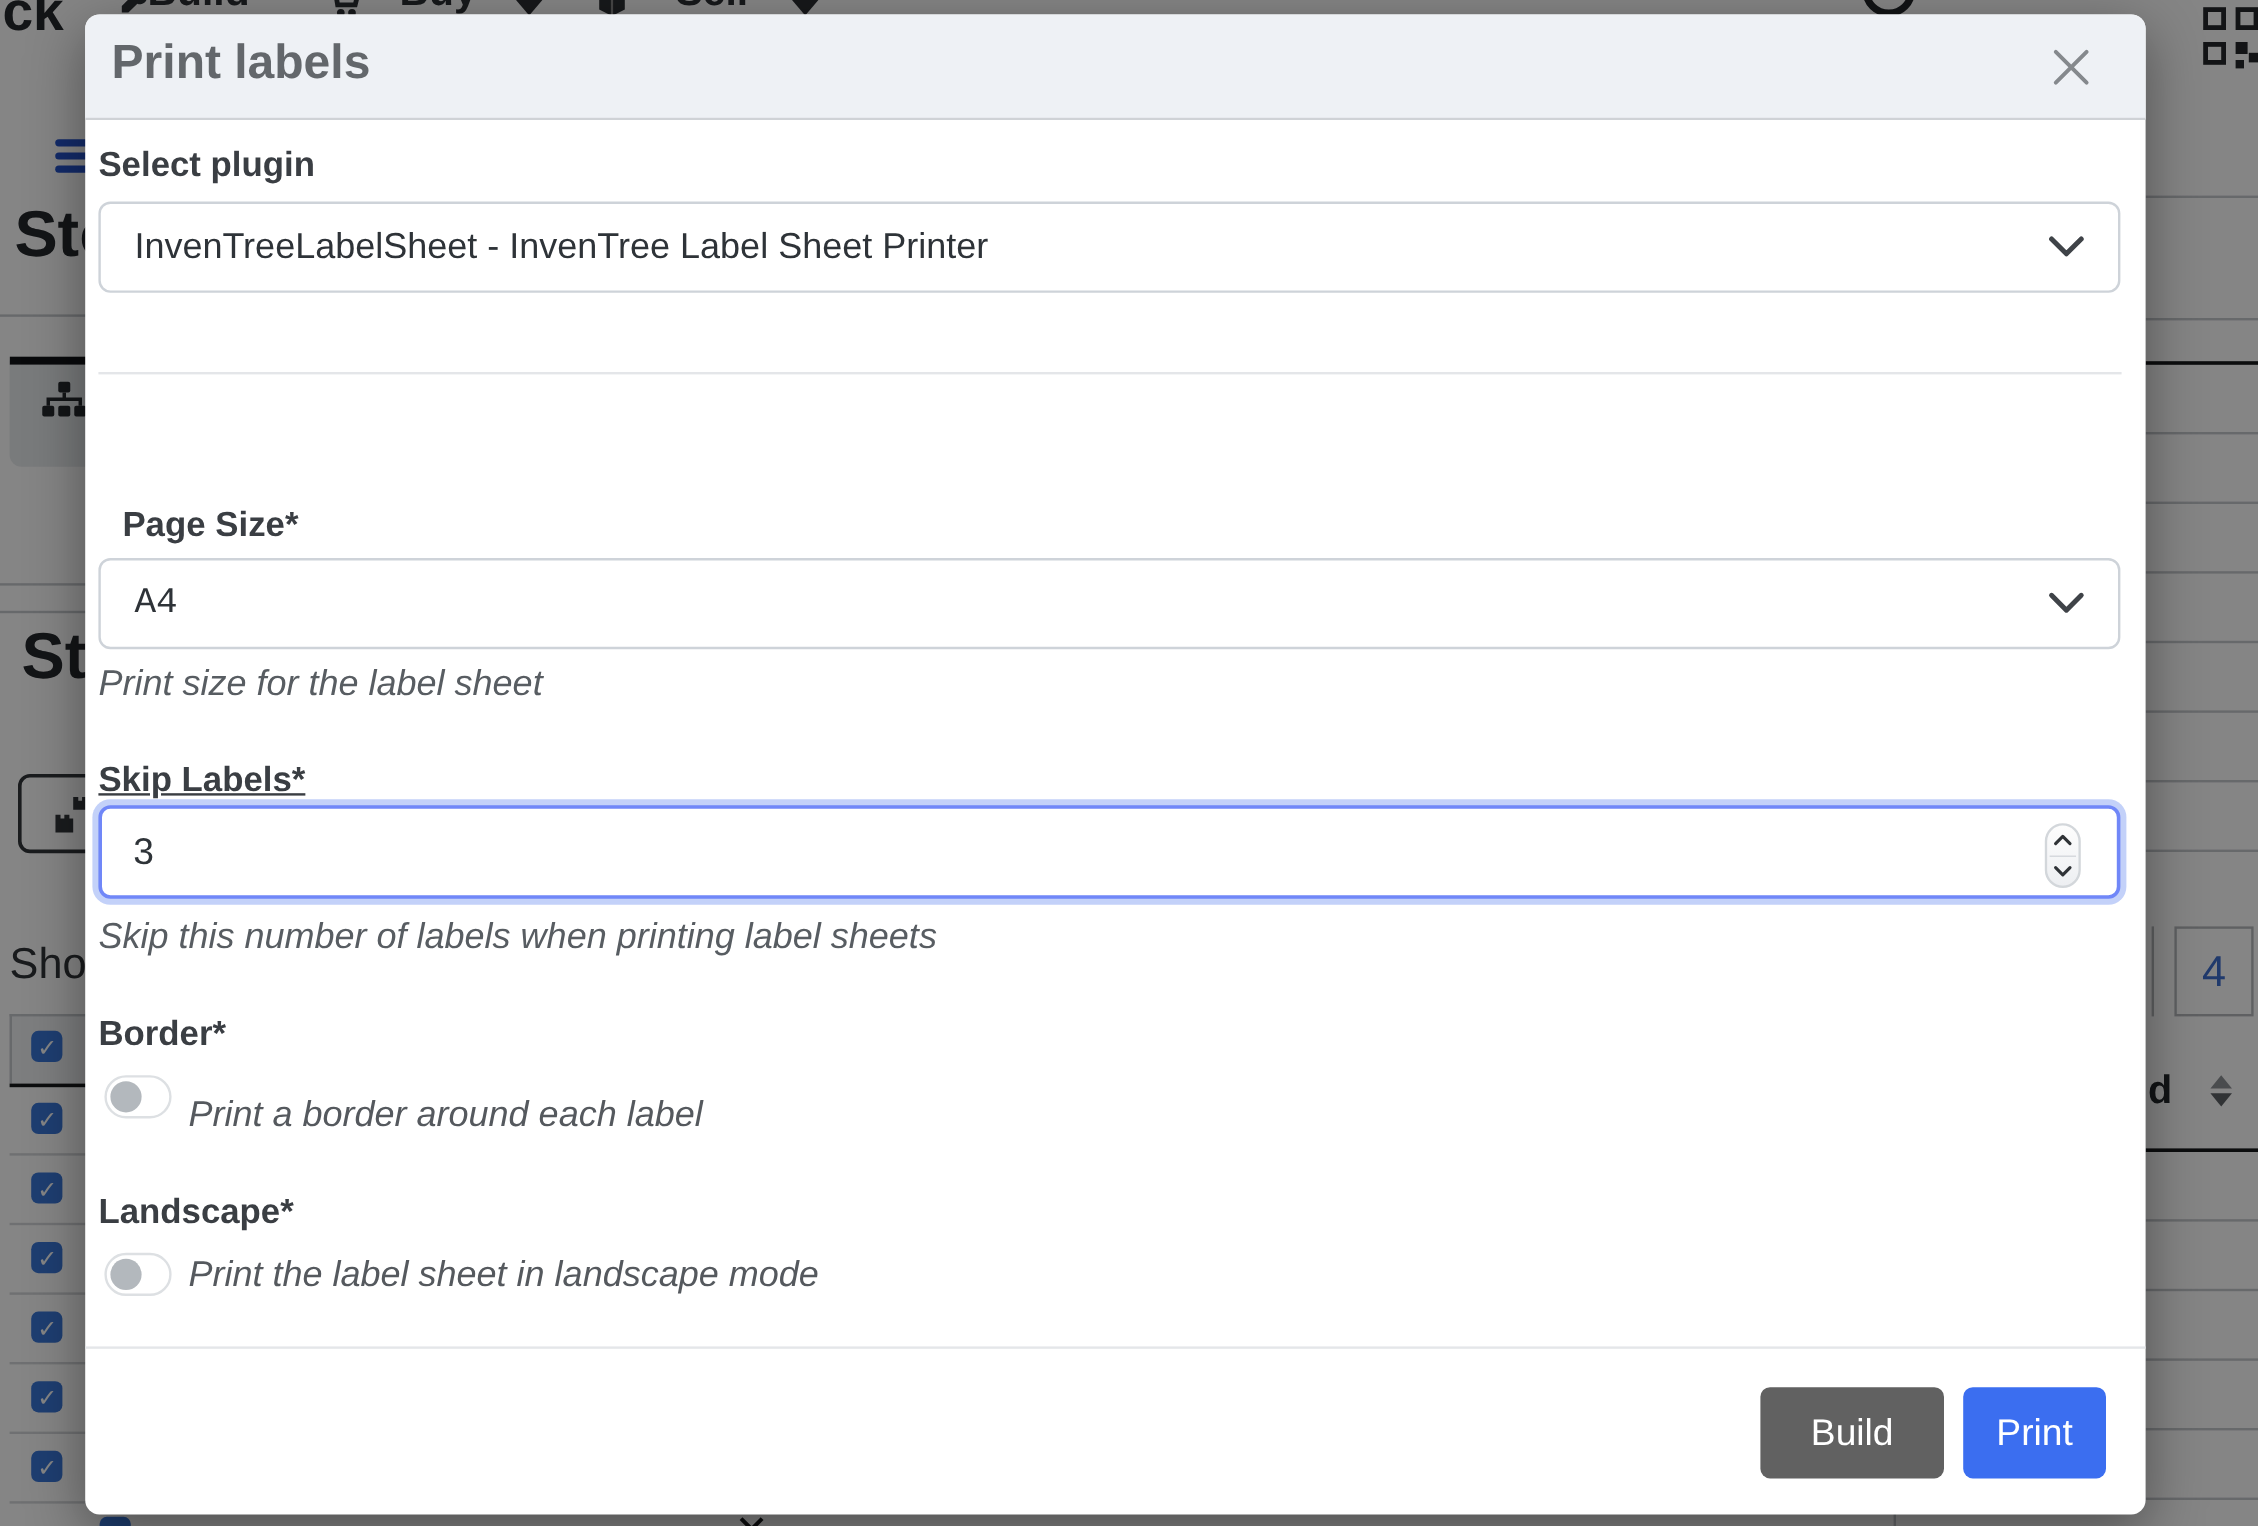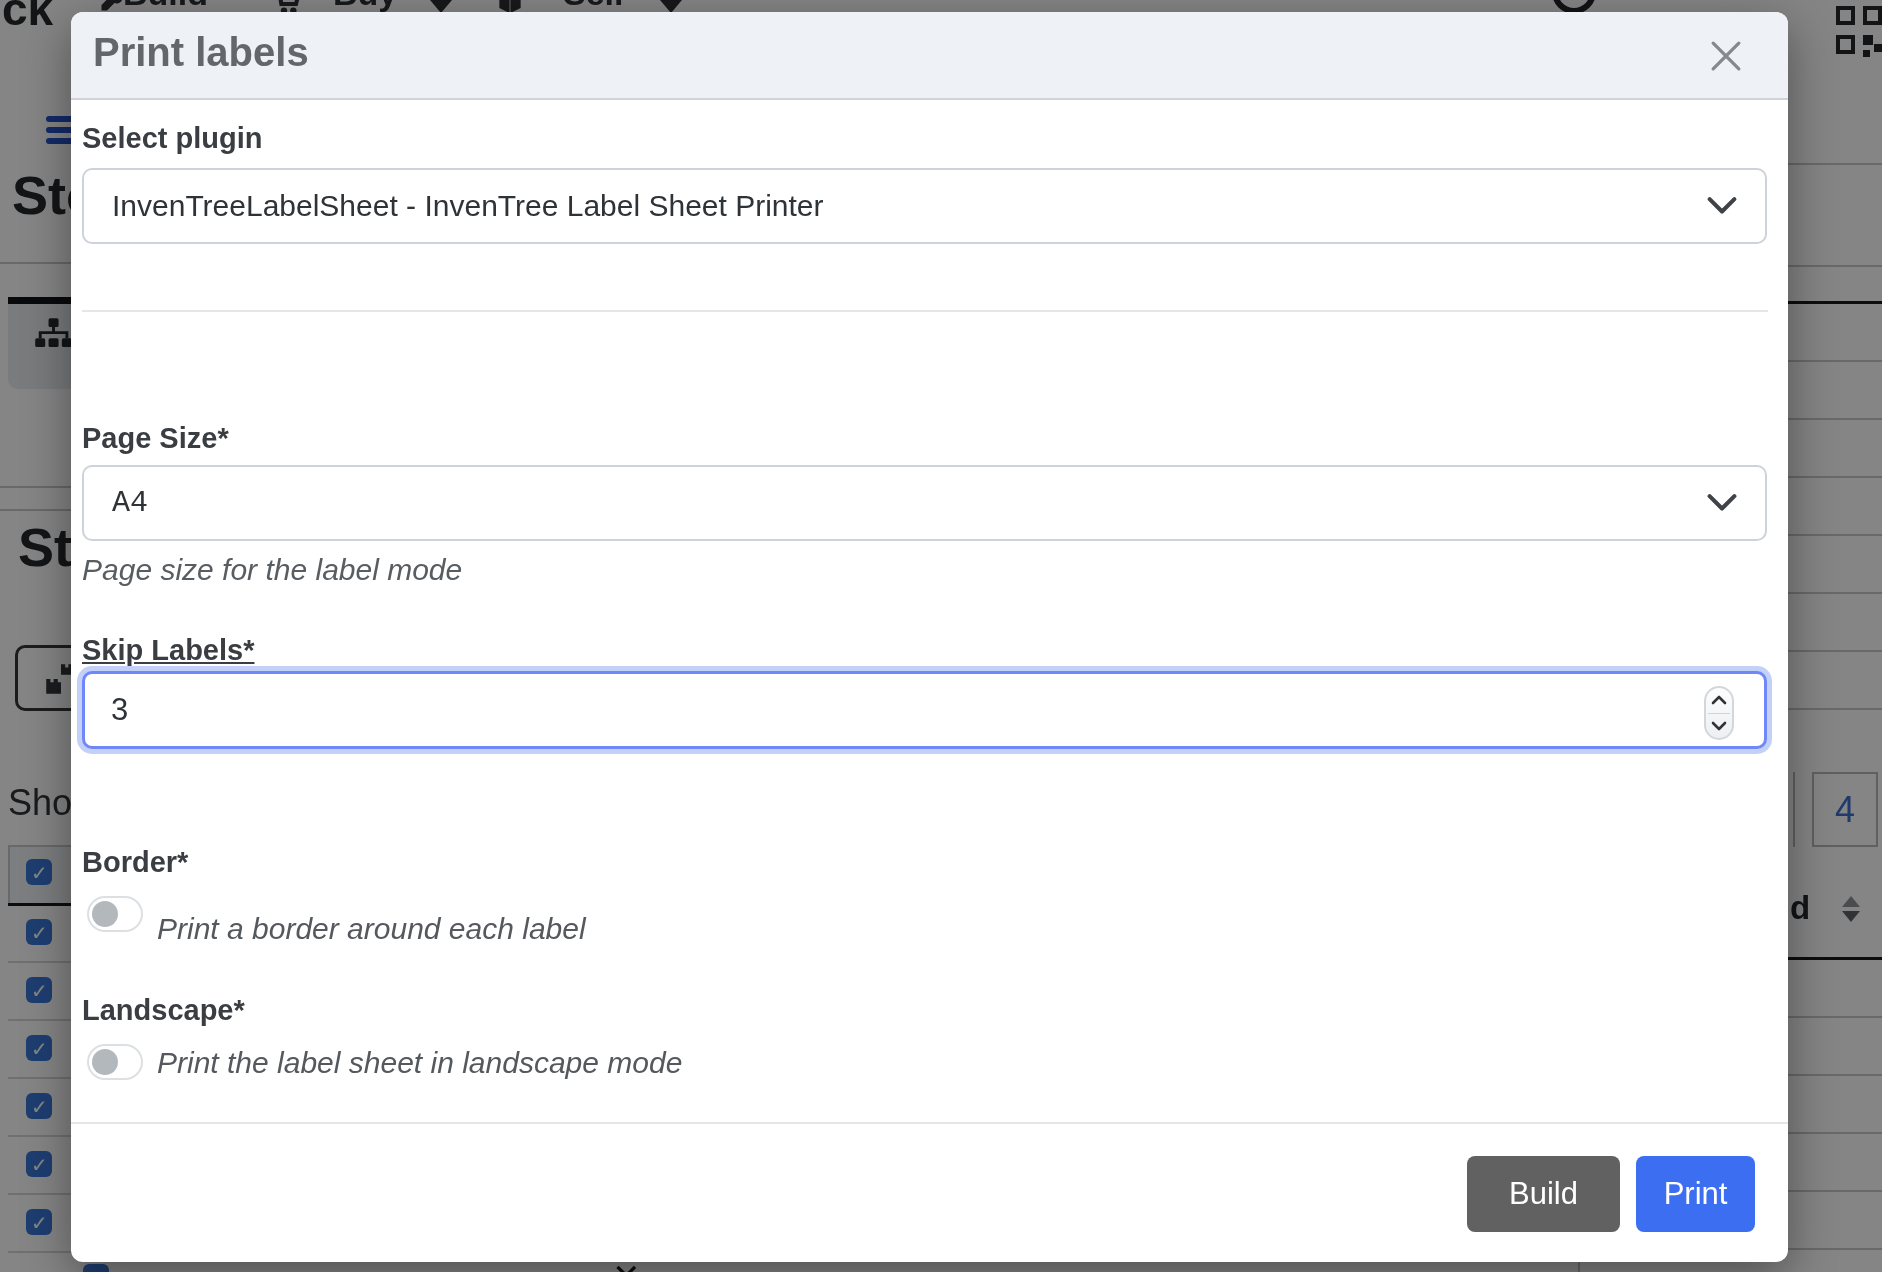--- a/index.html
+++ b/index.html
@@ -218,42 +218,43 @@
       <div class="selectbox" style="top:70px;">
         <span class="val">InvenTreeLabelSheet - InvenTree Label Sheet Printer</span>
         <svg class="chev" width="34" height="22" viewBox="0 0 24 16">
           <polyline points="3,3 12,12 21,3" fill="none" stroke="#3f4348" stroke-width="3" stroke-linecap="round" stroke-linejoin="round"></polyline>
         </svg>
       </div>
 
       <div class="divider" style="top:212px;"></div>
 
 
-      <div class="fld-label" style="top:324px;">Page Size*</div>
+      <div class="fld-label" style="top:324px;margin-left:20px;">Page Size*</div>
       <div class="selectbox" style="top:367px;font-family:Liberation Mono, monospace;">
         <span class="val">A4</span>
         <svg class="chev" width="34" height="22" viewBox="0 0 24 16">
           <polyline points="3,3 12,12 21,3" fill="none" stroke="#3f4348" stroke-width="3" stroke-linecap="round" stroke-linejoin="round"></polyline>
         </svg>
       </div>
-      <div class="help" style="top:455px;">Page size for the label mode</div>
+      <div class="help" style="top:455px;">Print size for the label sheet</div>
 
       <div class="fld-label" style="top:536px;text-decoration:underline;">Skip Labels*</div>
       <div class="numwrap" style="top:568px;">
         <input class="numinput" type="text" value="3" style="">
         <div class="stepper">
           <svg style="position:absolute;left:5px;top:7px;" width="16" height="10" viewBox="0 0 16 10">
             <polyline points="2,8 8,2 14,8" fill="none" stroke="#2f3337" stroke-width="2.6" stroke-linecap="round" stroke-linejoin="round"></polyline>
           </svg>
           <div class="mid"></div>
           <svg style="position:absolute;left:5px;bottom:7px;" width="16" height="10" viewBox="0 0 16 10">
             <polyline points="2,2 8,8 14,2" fill="none" stroke="#2f3337" stroke-width="2.6" stroke-linecap="round" stroke-linejoin="round"></polyline>
           </svg>
         </div>
       </div>
+      <div class="help" style="top:666px;">Skip this number of labels when printing label sheets</div>
 
       <div class="fld-label" style="top:748px;">Border*</div>
       <div class="toggle" style="left:16px;top:798px;">
           <div class="knob"></div>
         </div>
       <div class="toggle-label" style="left:86px;top:800px;margin-top:14px;">Print a border around each label</div>
 
       <div class="fld-label" style="top:896px;">Landscape*</div>
       <div class="toggle" style="left:16px;top:946px;">
           <div class="knob"></div>

